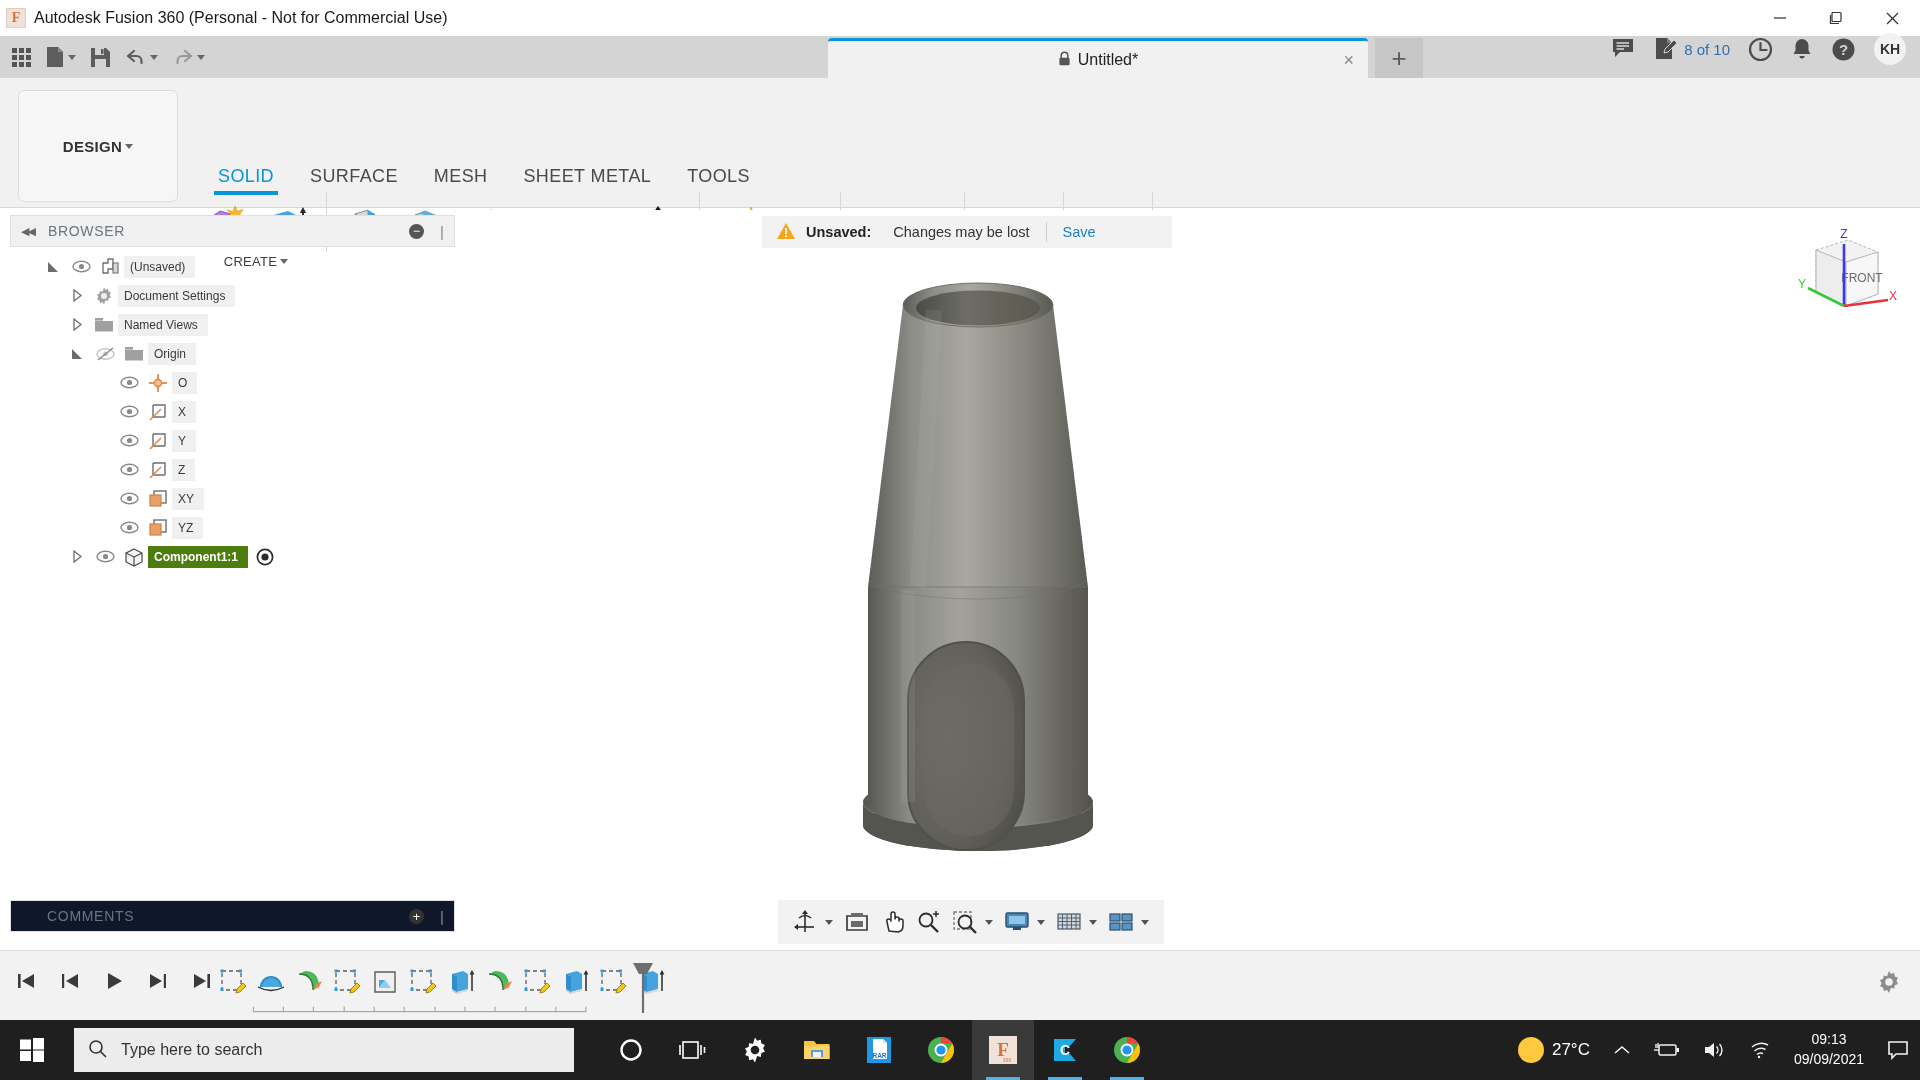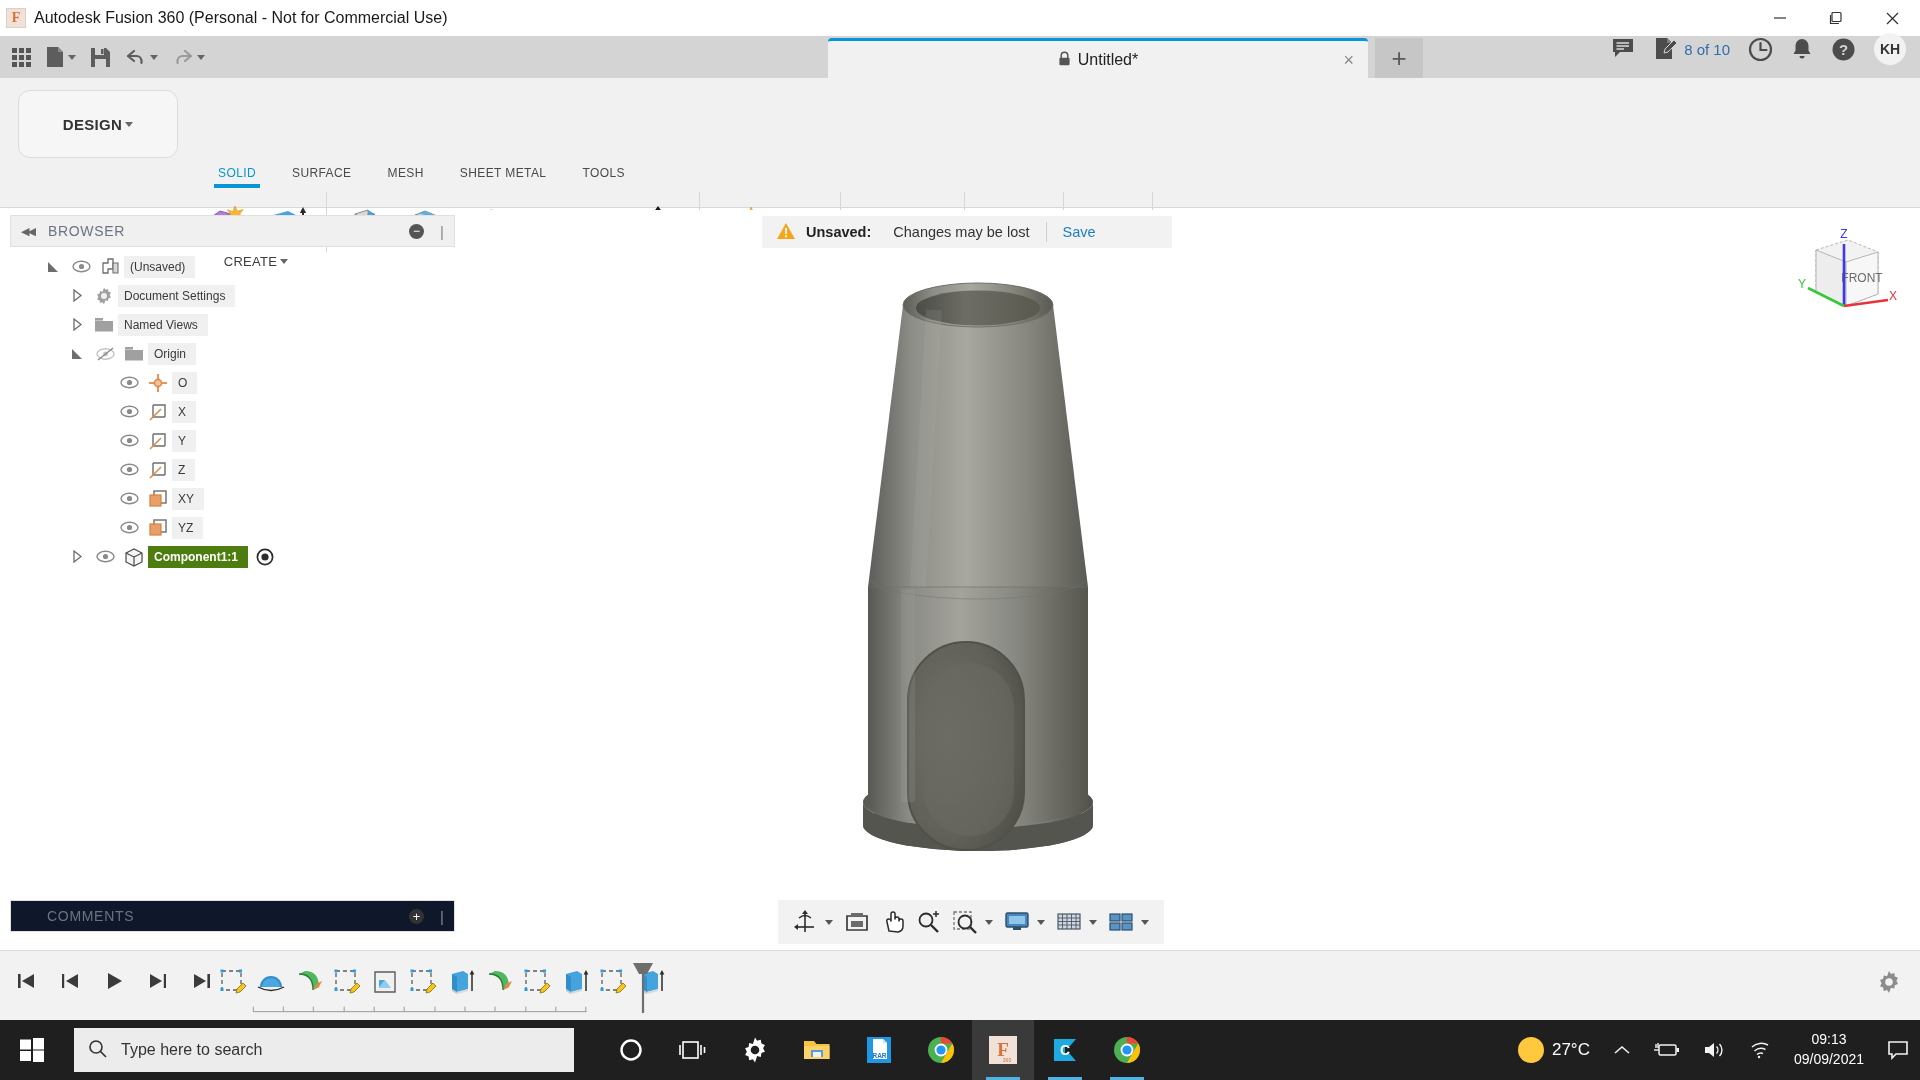--- a/index.html
+++ b/index.html
@@ -79,28 +79,28 @@
     display: flex; align-items: center; justify-content: center;
     font-size: 14px; color: #333; font-weight: bold;
   }
 
   
   .ribbon {
     position: absolute; top: 78px; left: 0; width: 1920px; height: 130px;
     background: #f1f1f1; border-bottom: 1px solid #d8d8d8;
   }
   .design-box {
-    position: absolute; left: 18px; top: 12px; width: 160px; height: 68px;
-    border: 1px solid #dcdcdc; background: #f6f6f6; border-radius: 12px;
+    position: absolute; left: 18px; top: 12px; width: 160px; height: 112px;
+    border: 1px solid #dcdcdc; background: #f6f6f6; border-radius: 6px;
     display: flex; align-items: center; justify-content: center;
   }
   .design-box .lbl { font-size: 15px; font-weight: bold; color: #333; letter-spacing: .3px; }
 
   .tabs-row { position: absolute; left: 200px; top: 88px; display: flex; gap: 0; }
-  .rtab { padding: 0 18px; font-size: 12px; color: #4a4a4a; letter-spacing: .4px; position: relative; white-space: nowrap; }
+  .rtab { padding: 0 18px; font-size: 18px; color: #4a4a4a; letter-spacing: .4px; position: relative; white-space: nowrap; }
   .rtab.active { color: #0696d7; }
   .rtab.active::after {
     content: ''; position: absolute; left: 14px; right: 14px; bottom: -8px;
     height: 4px; background: #0696d7;
   }
 
   .groups { position: absolute; left: 196px; top: 112px; display: flex; align-items: flex-start; }
   .grp { display: flex; flex-direction: column; align-items: center; position: relative; padding: 0 4px; }
   .grp-icons { display: flex; align-items: flex-end; gap: 4px; height: 62px; }
   .grp-lbl {

